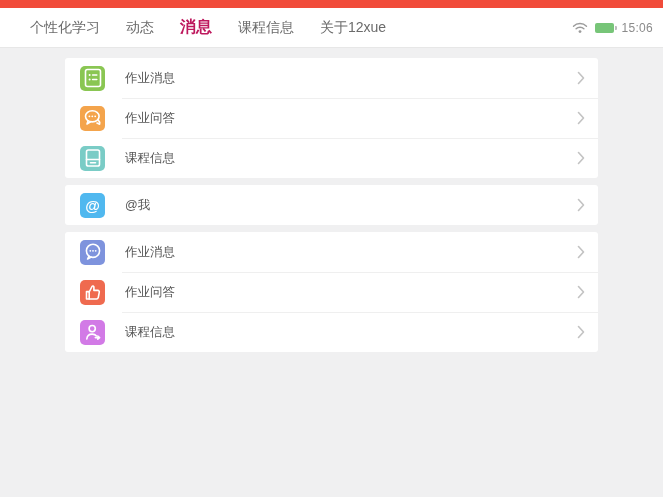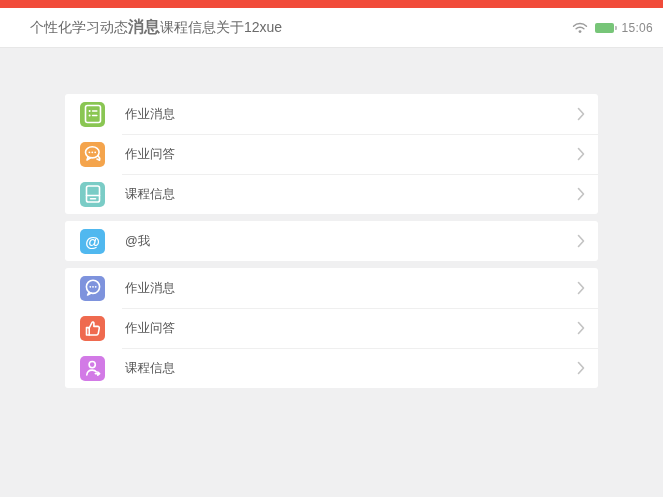--- a/index.html
+++ b/index.html
@@ -5,33 +5,33 @@
   * { margin:0; padding:0; box-sizing:border-box; }
   html,body { width:663px; height:497px; overflow:hidden; }
   body { font-family:"Liberation Sans","DejaVu Sans",sans-serif; background:#f0f0f1; }
   .screen { position:relative; width:663px; height:497px; background:#f0f0f1; }
 
   .red-bar { width:663px; height:8px; background:#f14b3a; }
 
   .navbar { display:flex; align-items:center; justify-content:space-between;
             height:40px; background:#ffffff; border-bottom:1px solid #e7e7e7;
             padding:0 10px 0 30px; }
-  .tabs { display:flex; align-items:center; }
+  .tabs { display:flex; align-items:center; gap:26px; }
   .tab { font-size:14px; color:#6b6b6b; cursor:pointer; white-space:nowrap; }
-  .tab.active { font-size:16px; color:#737373; font-weight:bold; }
+  .tab.active { font-size:16px; color:#be185d; font-weight:bold; }
 
   .status { display:flex; align-items:center; gap:7px; }
   .wifi { display:flex; align-items:center; }
   .battery { position:relative; width:19px; height:10px; background:#77c578;
              border-radius:2px; display:inline-block; }
   .battery .nub { position:absolute; right:-3px; top:3px; width:2px; height:4px;
                   background:#bdbdbd; border-radius:0 1px 1px 0; }
   .time { font-size:12px; color:#8b8b8b; letter-spacing:0.3px; }
 
-  .content { padding:10px 65px 0 65px;margin-top:36px; }
+  .content { padding:10px 65px 0 65px; }
   .card { background:#ffffff; border-radius:3px; margin-bottom:7px; overflow:hidden; }
   .row { display:flex; align-items:center; height:40px; padding:0 13px 0 15px;
          position:relative; cursor:pointer; }
   .row + .row::before { content:""; position:absolute; left:57px; right:0; top:0;
                         height:1px; background:#efefef; }
   .row-icon { width:25px; height:25px; border-radius:5px; display:flex;
               align-items:center; justify-content:center; flex:0 0 25px;
               color:#fff; font-weight:bold; }
   .row-icon svg { display:block; }
   .at-glyph { font-size:15px; line-height:1; color:#fff; }

